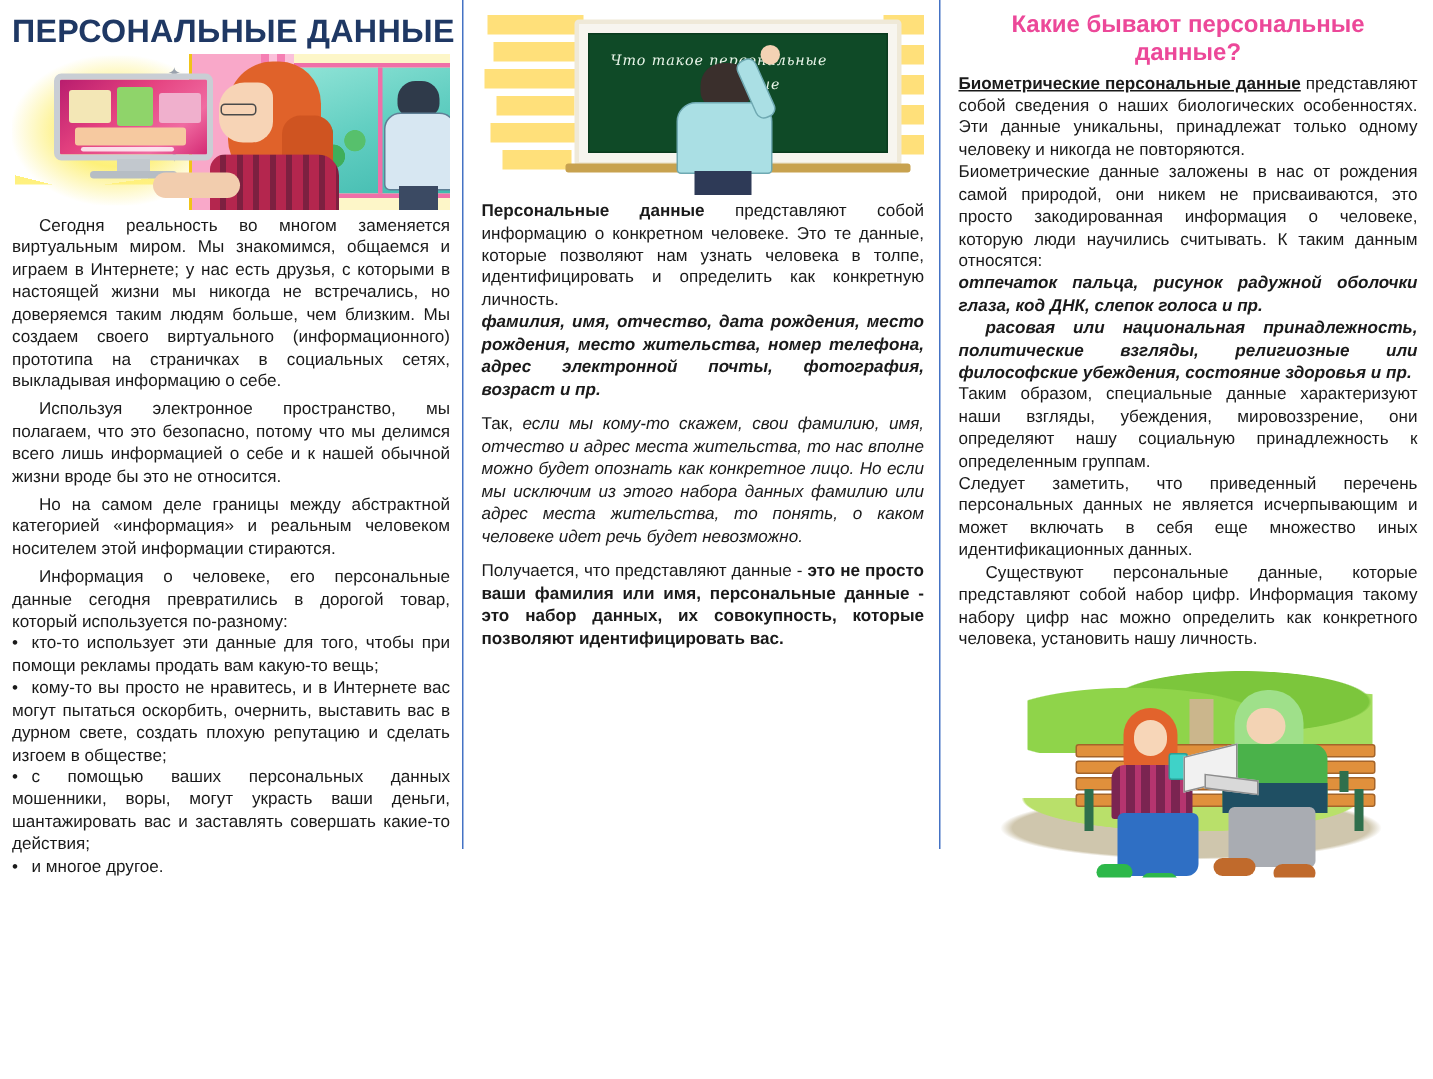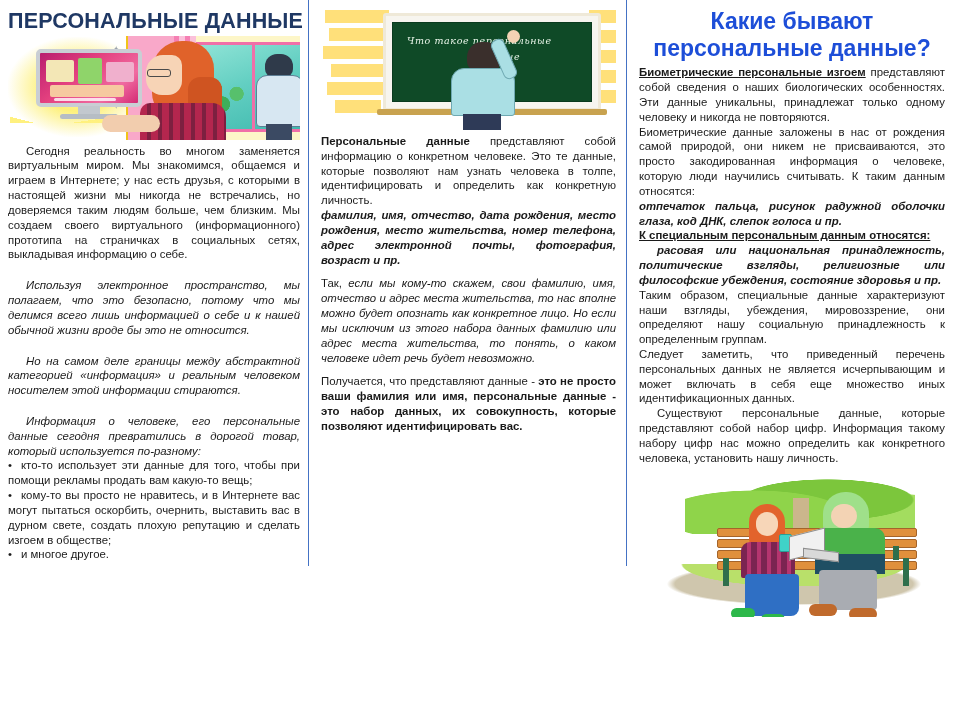--- a/index.html
+++ b/index.html
@@ -17,33 +17,33 @@
   .col-mid{width:318px;padding:4px 10px 0 12px;border-left:1.5px solid #4472c4;}
   .col-right{width:329px;padding:4px 10px 0 12px;border-left:1.5px solid #4472c4;}
 
   
   .title-left{
     font-size:21.5px;font-weight:bold;color:#1f3864;
     text-align:center;letter-spacing:.2px;line-height:1.05;
     margin:6px 0 2px 0;white-space:nowrap;
   }
   .title-right{
-    font-size:23px;font-weight:bold;color:#1d4ed8;
+    font-size:16px;font-weight:bold;color:#ec4899;
     text-align:center;line-height:1.18;margin:4px 6px 3px 6px;
   }
 
   
   .p{
     font-size:11.4px;line-height:1.30;color:#1a1a1a;
     text-align:justify;text-justify:inter-word;
     margin:0 0 0 0;
   }
   .p.ind{text-indent:18px;}
   .p.gap{margin-top:9px;}
-  .p.gap-s{margin-top:16px;font-style:italic;}
+  .p.gap-s{margin-top:4px;}
   .b{font-weight:bold;}
   .i{font-style:italic;}
   .bi{font-weight:bold;font-style:italic;}
   .u{text-decoration:underline;}
   .red{color:#e8171f;font-weight:bold;}
   .ul-all{}
 
   .bullet-row{
     font-size:11.4px;line-height:1.30;color:#1a1a1a;
     text-align:justify;margin:0;
@@ -195,20 +195,21 @@
       </div>
     </div>
 
     <p class="p ind">Сегодня реальность во многом заменяется виртуальным миром. Мы знакомимся, общаемся и играем в Интернете; у нас есть друзья, с которыми в настоящей жизни мы никогда не встречались, но доверяемся таким людям больше, чем близким. Мы создаем своего виртуального (информационного) прототипа на страничках в социальных сетях, выкладывая информацию о себе.</p>
     <p class="p ind gap-s">Используя электронное пространство, мы полагаем, что это безопасно, потому что мы делимся всего лишь информацией о себе и к нашей обычной жизни вроде бы это не относится.</p>
     <p class="p ind gap-s">Но на самом деле границы между абстрактной категорией «информация» и реальным человеком носителем этой информации стираются.</p>
     <p class="p ind gap-s">Информация о человеке, его персональные данные сегодня превратились в дорогой товар, который используется по-разному:</p>
 
     <p class="bullet-row gap-s"><span class="dot">•</span><span class="ul-all">кто-то использует эти данные для того, чтобы при помощи рекламы продать вам какую-то вещь;</span></p>
     <p class="bullet-row"><span class="dot">•</span><span class="ul-all">кому-то вы просто не нравитесь, и в Интернете вас могут пытаться оскорбить, очернить, выставить вас в дурном свете, создать плохую репутацию и сделать изгоем в обществе;</span></p>
+    <p class="bullet-row"><span class="dot">•</span><span class="ul-all">с помощью ваших персональных данных мошенники, воры, могут украсть ваши деньги, шантажировать вас и заставлять совершать какие-то действия;</span></p>
     <p class="bullet-row"><span class="dot">•</span><span class="ul-all">и многое другое.</span></p>
 
   </div>
 
   <div class="col col-mid">
 
     <div class="art art-board">
       <div class="board-bg"></div>
       <div class="ray" style="left:4px;top:6px;width:64px;height:13px;"></div>
       <div class="ray" style="left:8px;top:24px;width:56px;height:13px;"></div>
@@ -244,26 +245,25 @@
     <p class="p gap"><span>Так, </span><span class="i">если мы кому-то скажем, свои фамилию, имя, отчество и адрес места жительства, то нас вполне можно будет опознать как конкретное лицо. Но если мы исключим из этого набора данных фамилию или адрес места жительства, то понять, о каком человеке идет речь будет невозможно.</span></p>
 
     <p class="p gap"><span>Получается, что представляют данные - </span><span class="b">это не просто ваши фамилия или имя, персональные данные - это набор данных, их совокупность, которые позволяют идентифицировать вас.</span></p>
 
   </div>
 
   <div class="col col-right">
 
     <div class="title-right">Какие бывают персональные данные?</div>
 
-    <p class="p"><span class="b u">Биометрические персональные изгоем</span><span> представляют собой сведения о наших биологических особенностях. Эти данные уникальны, принадлежат только одному человеку и никогда не повторяются.</span></p>
+    <p class="p"><span class="b u">Биометрические персональные данные</span><span> представляют собой сведения о наших биологических особенностях. Эти данные уникальны, принадлежат только одному человеку и никогда не повторяются.</span></p>
 
     <p class="p">Биометрические данные заложены в нас от рождения самой природой, они никем не присваиваются, это просто закодированная информация о человеке, которую люди научились считывать. К таким данным относятся:</p>
     <p class="p bi">отпечаток пальца, рисунок радужной оболочки глаза, код ДНК, слепок голоса и пр.</p>
 
-    <p class="p b u">К специальным персональным данным относятся:</p>
     <p class="p bi ind">расовая или национальная принадлежность, политические взгляды, религиозные или философские убеждения, состояние здоровья и пр.</p>
 
     <p class="p">Таким образом, специальные данные характеризуют наши взгляды, убеждения, мировоззрение, они определяют нашу социальную принадлежность к определенным группам.</p>
     <p class="p">Следует заметить, что приведенный перечень персональных данных не является исчерпывающим и может включать в себя еще множество иных идентификационных данных.</p>
     <p class="p ind">Существуют персональные данные, которые представляют собой набор цифр. Информация такому набору цифр нас можно определить как конкретного человека, установить нашу личность.</p>
 
     <div class="art art-bench">
       <div class="tree"></div>
       <div class="trunk"></div>
       <div class="ground"></div>

